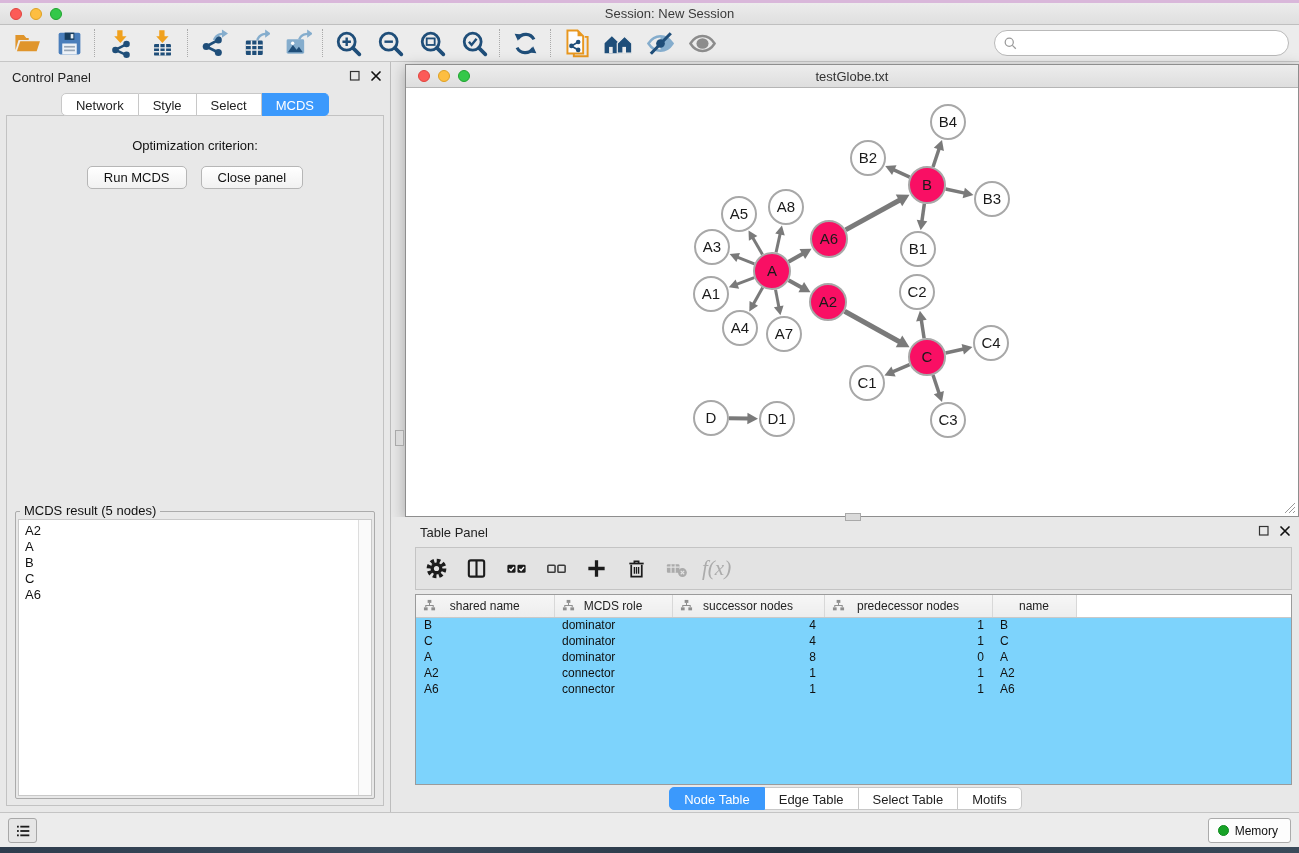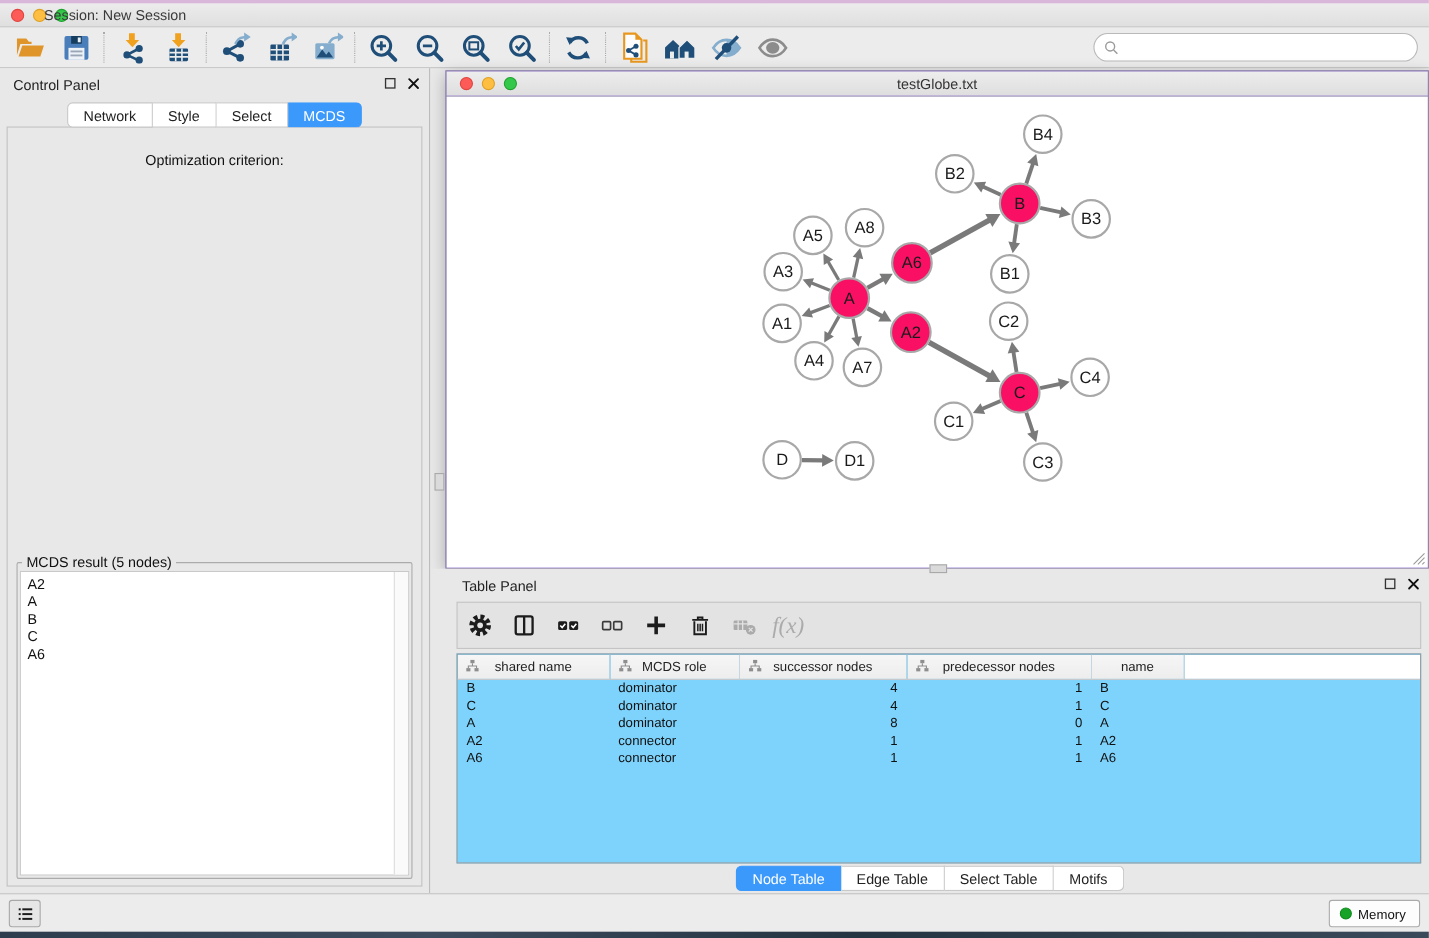--- a/index.html
+++ b/index.html
@@ -2,21 +2,21 @@
 <html><head>
 <meta charset="utf-8">
 <style>
   * { margin:0; padding:0; box-sizing:border-box; }
   html,body { width:1299px; height:853px; overflow:hidden; }
   body { font-family:"Liberation Sans","DejaVu Sans",sans-serif; background:#E8E8E8; position:relative; font-size:13px; color:#1a1a1a; }
 
   
   .titlebar { position:absolute; left:0; top:0; width:1299px; height:25px;
     background:linear-gradient(#ECECEC,#DFDFDF); border-top:3px solid #D9B7DA; border-bottom:1px solid #BFBFBF; }
-  .titlebar .title { position:absolute; left:0; right:0; top:3px; text-align:left; font-size:13px; color:#3a3a3a;padding-left:40px; }
+  .titlebar .title { position:absolute; left:0; right:0; top:3px; text-align:center; font-size:13px; color:#3a3a3a;padding-left:40px; }
   .lights { position:absolute; left:10px; top:5px; display:flex; gap:8px; }
   .light { width:12px; height:12px; border-radius:50%; }
   .light.red { background:#FC5B57; border:1px solid #E0443E; }
   .light.yellow { background:#FDBE41; border:1px solid #DEA123; }
   .light.green { background:#34C84A; border:1px solid #1FA32E; }
 
   
   .toolbar { position:absolute; left:0; top:25px; width:1299px; height:37px;
     background:#ECECEC; border-bottom:1px solid #C6C6C6; display:flex; align-items:center; padding-left:6px; }
   .tool-btn { width:42px; height:34px; display:flex; align-items:center; justify-content:center; cursor:default; }
@@ -279,20 +279,24 @@
     </span>
   </div>
   <div class="cp-tabs">
       <div class="seg-tab">Network</div>
       <div class="seg-tab">Style</div>
       <div class="seg-tab">Select</div>
       <div class="seg-tab active">MCDS</div>
     </div>
   <div class="cp-content">
     <div class="opt-label">Optimization criterion:</div>
+    <div class="btn-row">
+      <button class="mac-btn">Run MCDS</button>
+      <button class="mac-btn">Close panel</button>
+    </div>
     <div class="groupbox">
       <span class="gb-title">MCDS result (5 nodes)</span>
       <div class="gb-list">
         <div class="gb-items">
             <div>A2</div>
             <div>A</div>
             <div>B</div>
             <div>C</div>
             <div>A6</div>
           </div>

